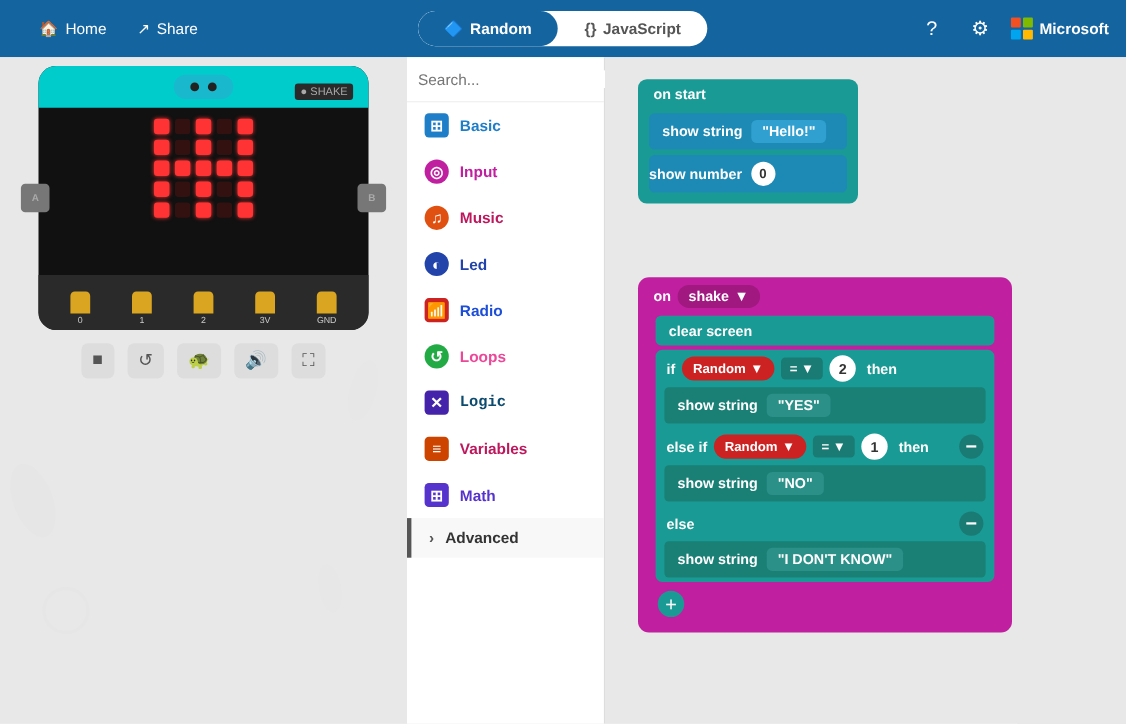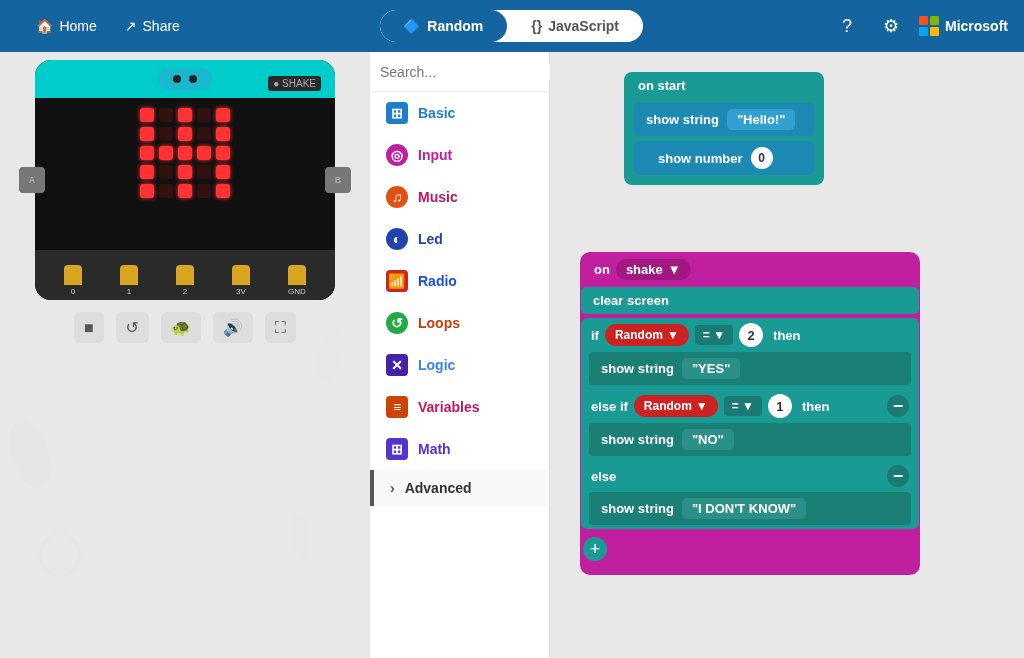--- a/index.html
+++ b/index.html
@@ -217,72 +217,72 @@
       <div class="toolbox-item">
         <div class="tb-icon" style="background:#2244aa; color:white; border-radius:50%;">◐</div>
         <span style="color:#2244aa;">Led</span>
       </div>
       <div class="toolbox-item">
         <div class="tb-icon" style="background:#cc2222; color:white;">📶</div>
         <span style="color:#1d4ed8;">Radio</span>
       </div>
       <div class="toolbox-item">
         <div class="tb-icon" style="background:#22aa44; color:white; border-radius:50%;">↺</div>
-        <span style="color:#c2410c;">Loops</span>
+        <span style="color:#ec4899;">Loops</span>
       </div>
       <div class="toolbox-item">
         <div class="tb-icon" style="background:#4422aa; color:white;">✕</div>
-        <span style="color:#3b82f6;">Logic</span>
+        <span style="color:#0c4a6e;font-family:Liberation Mono, monospace;">Logic</span>
       </div>
       <div class="toolbox-item">
         <div class="tb-icon" style="background:#cc4400; color:white;">≡</div>
         <span style="color:#be185d;">Variables</span>
       </div>
       <div class="toolbox-item">
         <div class="tb-icon" style="background:#5533cc; color:white;">⊞</div>
         <span style="color:#5533cc;">Math</span>
       </div>
       <div class="toolbox-item" style="border-left: 4px solid #555; background:#f8f8f8;">
         <span style="color:#555;">›</span>
         <span style="color:#333; font-weight:700;">Advanced</span>
       </div>
     </div>
   </div>
 
   <div class="blocks-area">
 
-    <div style="position:absolute; top:20px; left:30px;margin-left:44px;">
+    <div style="position:absolute; top:20px; left:30px;">
       <div style="background:#1a9a94; border-radius:8px 8px 0 0; padding:6px 14px; color:white; font-size:13px; font-weight:700; display:inline-flex; align-items:center; min-width:200px;">
         <span>on start</span>
       </div>
       <div style="background:#1a9a94; border-radius:0 0 8px 8px; padding:4px 10px 10px; display:flex; flex-direction:column; gap:5px;">
         <div style="background:#1d8ab5; border-radius:5px; padding:6px 12px; display:flex; align-items:center; gap:8px; color:white; font-size:13px; font-weight:600;">
           <span>show string</span>
           <span style="background:#2fa0d0; border-radius:5px; padding:3px 10px; font-weight:700; font-size:13px;">"Hello!"</span>
         </div>
-        <div style="background:#1d8ab5; border-radius:5px; padding:6px 24px; display:flex; align-items:center; gap:8px; color:white; font-size:13px; font-weight:600;">
+        <div style="background:#1d8ab5; border-radius:5px; padding:6px 0; display:flex; align-items:center; gap:8px; color:white; font-size:13px; font-weight:600;">
           <span>show number</span>
           <span style="background:white; border-radius:50%; width:22px; height:22px; display:flex; align-items:center; justify-content:center; font-size:12px; color:#333; font-weight:700;">0</span>
         </div>
       </div>
     </div>
 
     <div style="position:absolute; top:200px; left:30px;">
 
       <div style="background:#c020a0; border-radius:10px; padding-bottom:10px; min-width:340px;">
 
         <div style="padding:7px 14px; color:white; font-size:13px; font-weight:700; display:flex; align-items:center; gap:6px;">
           <span>on</span>
           <div style="background:#a01880; border-radius:12px; padding:3px 10px; display:flex; align-items:center; gap:5px; cursor:pointer;">
             <span>shake</span>
             <span>▼</span>
           </div>
         </div>
 
-        <div style="padding:0 1px; display:flex; flex-direction:column; gap:4px;">
+        <div style="padding:0 16px; display:flex; flex-direction:column; gap:4px;">
 
           <div style="background:#1a9a94; border-radius:5px; padding:6px 12px; color:white; font-size:13px; font-weight:600;">
             <span>clear screen</span>
           </div>
 
           <div style="background:#1a9a94; border-radius:6px; overflow:hidden;">
 
             <div style="display:flex; align-items:center; gap:6px; padding:5px 10px; color:white; font-size:13px; font-weight:700;">
               <span>if</span>
               <div style="background:#cc2222; border-radius:12px; padding:4px 10px; color:white; font-size:12px; font-weight:700; display:flex; align-items:center; gap:4px; cursor:pointer;">

